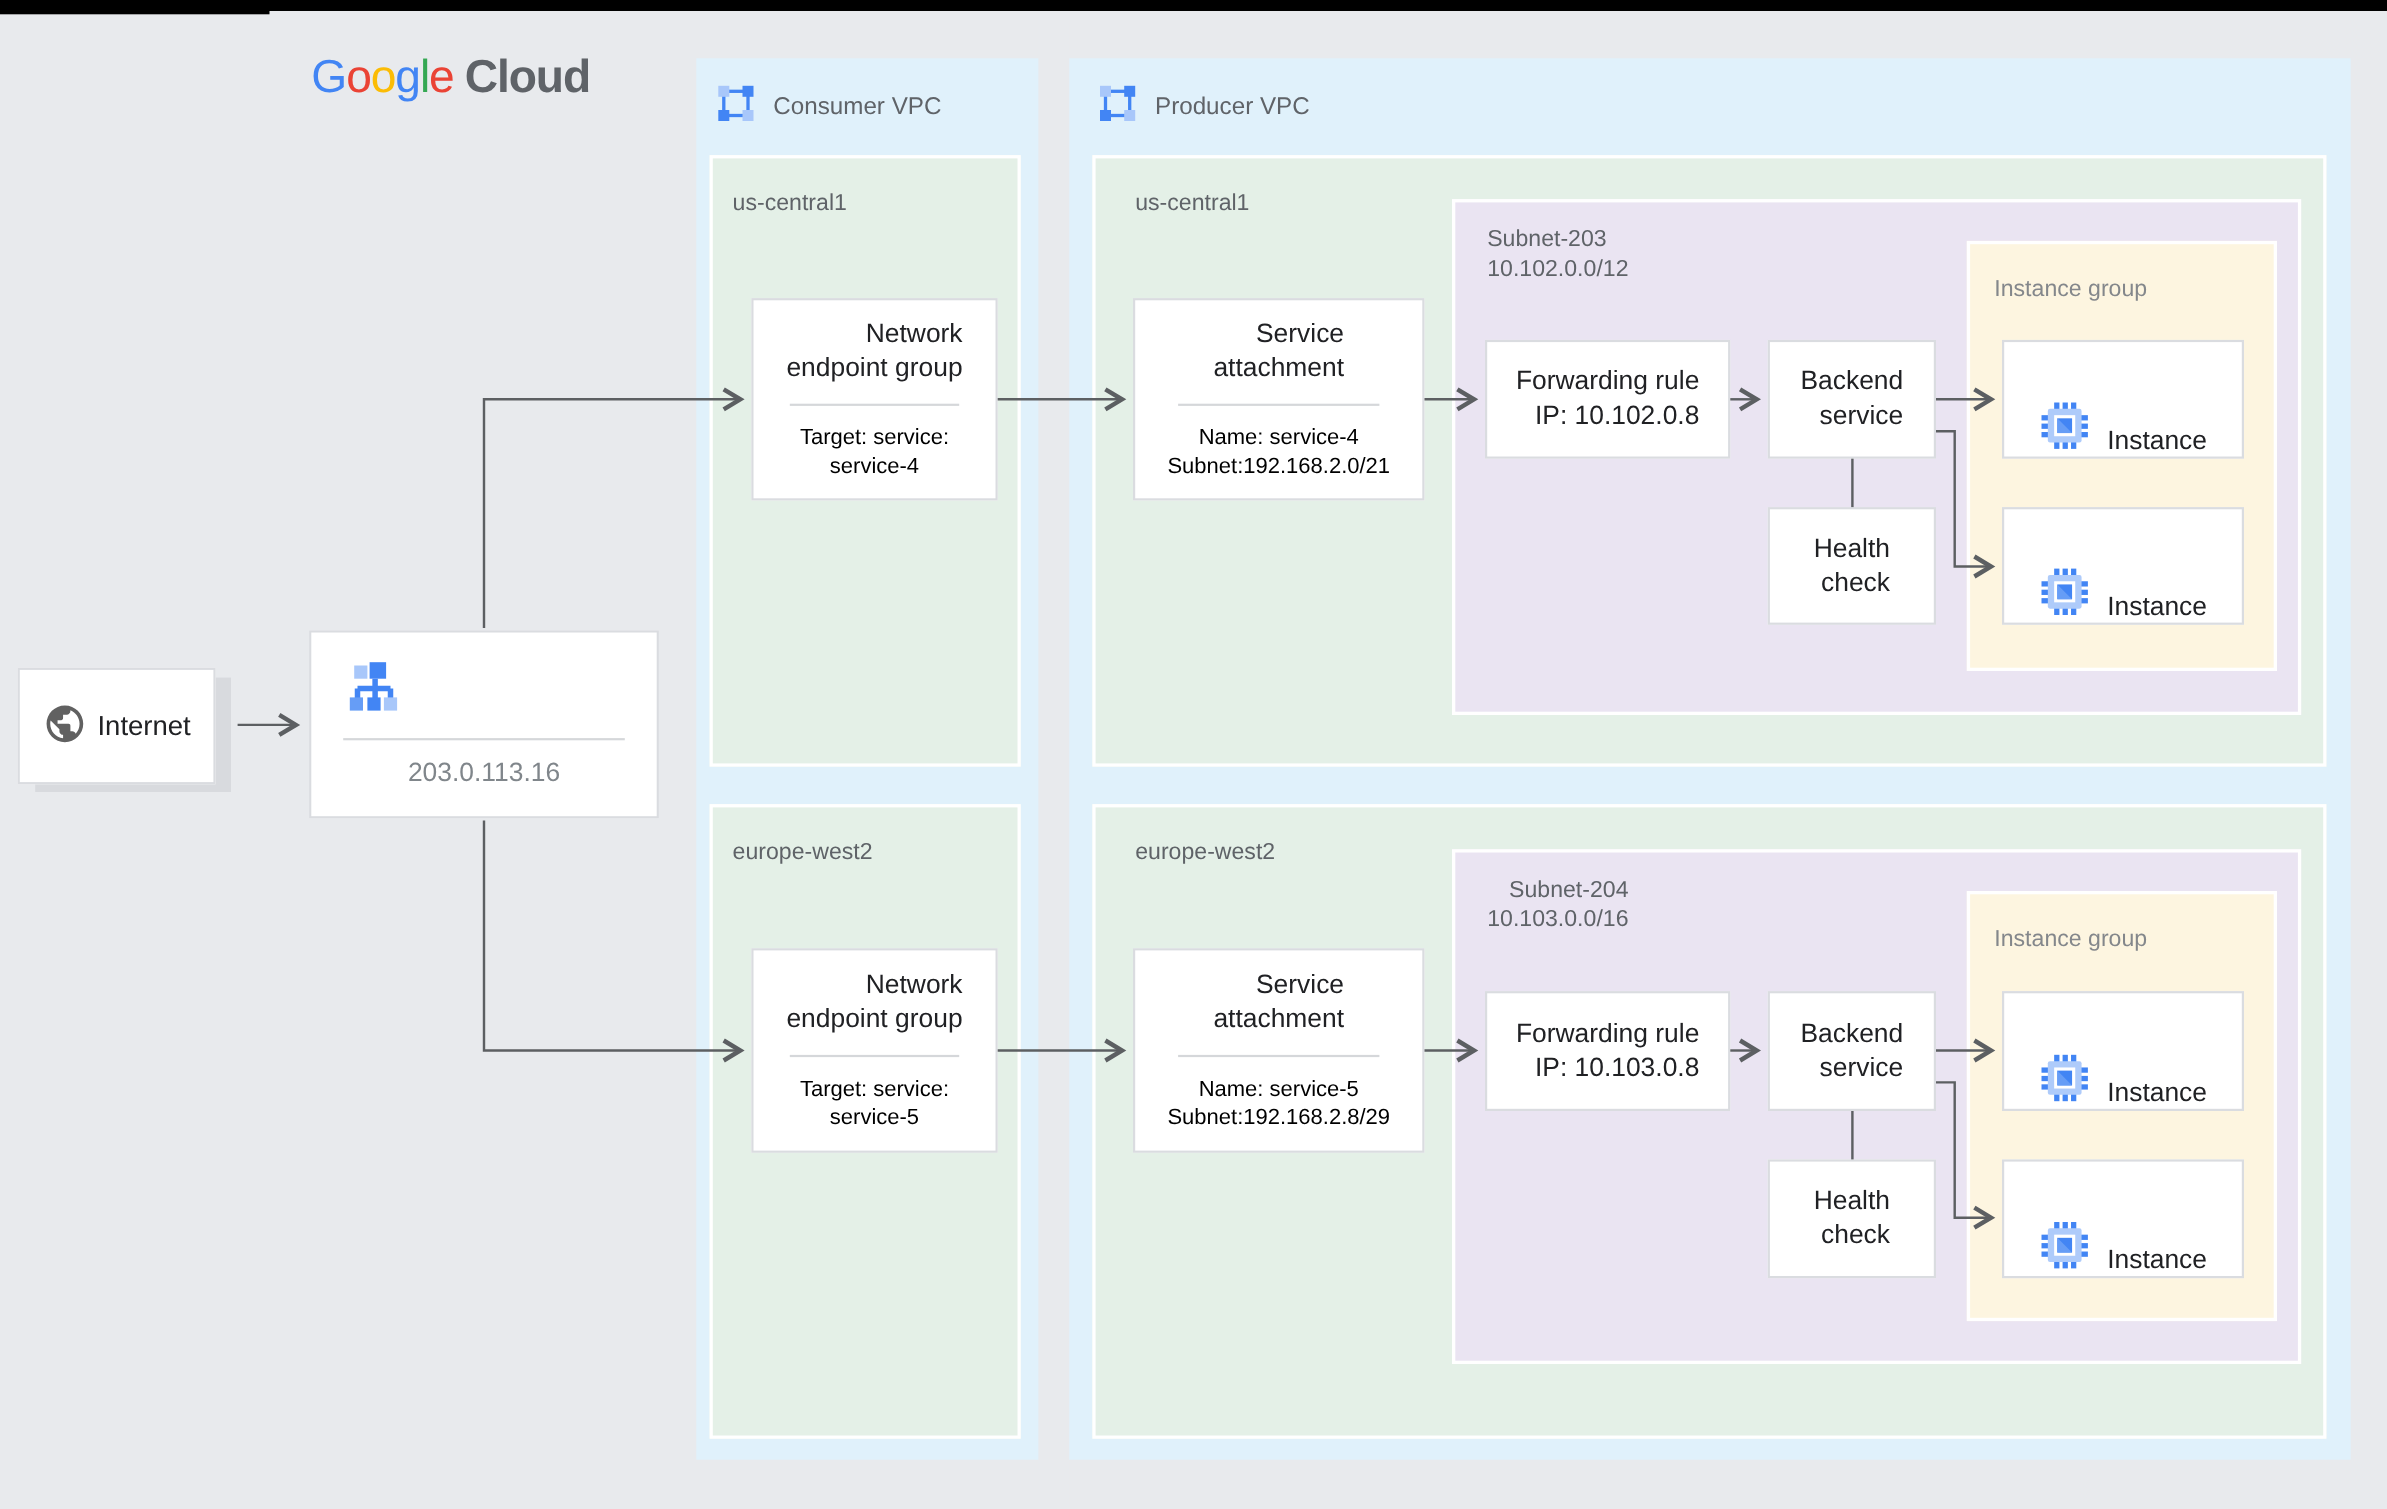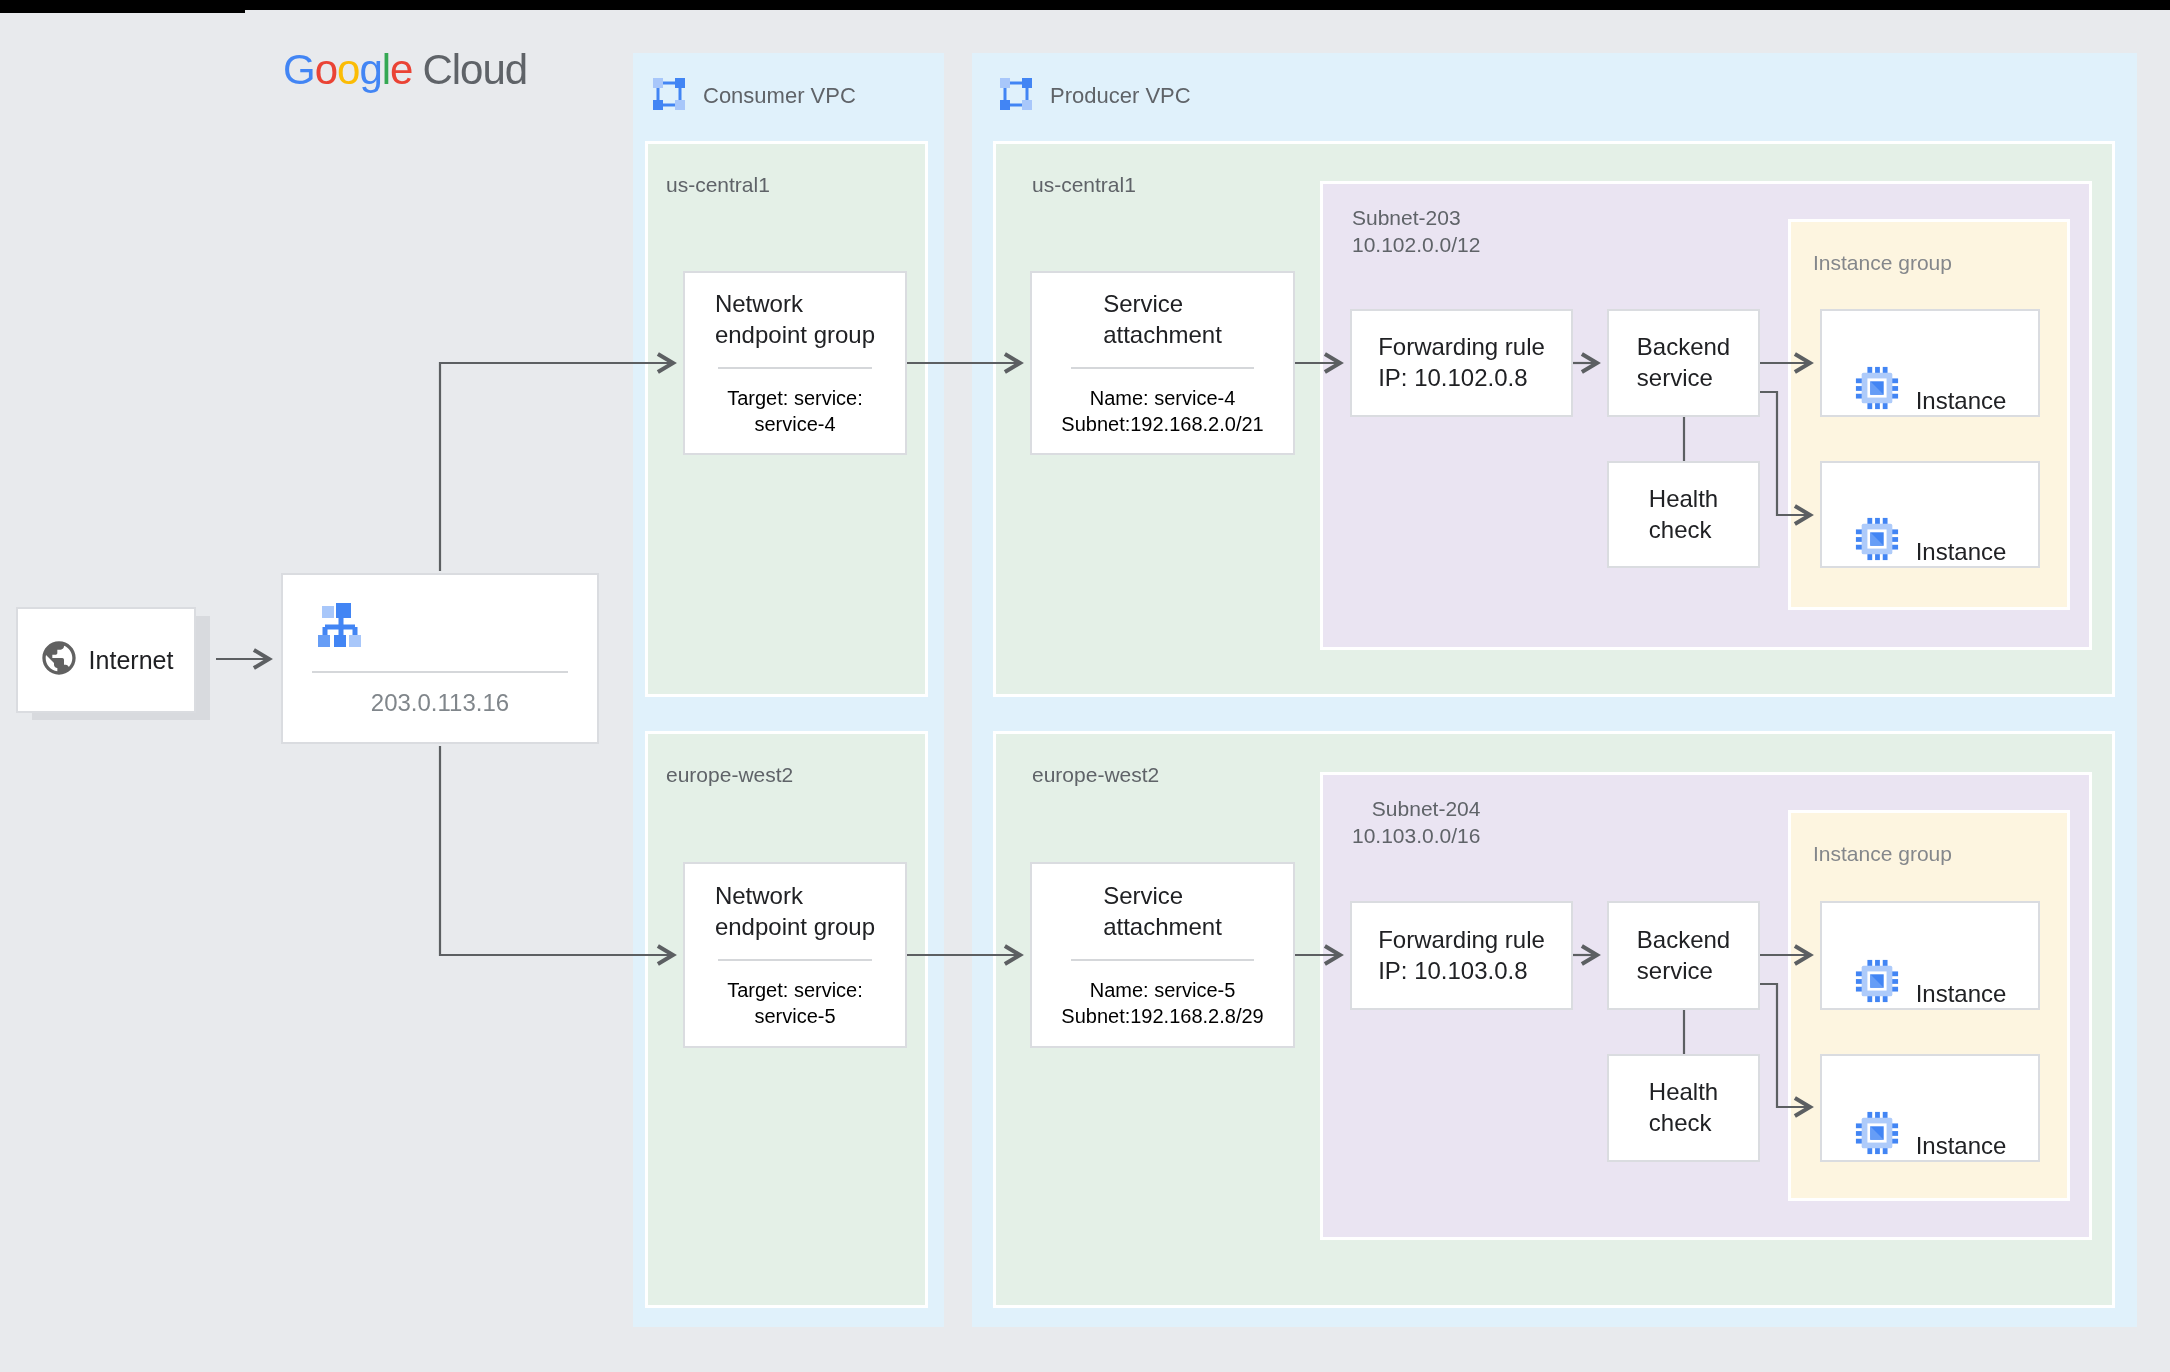--- a/index.html
+++ b/index.html
@@ -8,36 +8,36 @@
     background:#e8eaed;
     font-family:"Liberation Sans","DejaVu Sans",sans-serif;
     color:#202124;
   }
   .abs{position:absolute;box-sizing:border-box;}
   
   .topbar{background:#000;}
   
   .logo{font-size:42px;letter-spacing:-1px;display:flex;align-items:baseline;}
   .logo span{font-weight:500;}
-  .logo .cloud{color:#5f6368;font-weight:400;margin-left:10px;}
+  .logo .cloud{color:#5f6368;font-weight:700;margin-left:10px;}
   
   .vpc-panel{background:#e0f1fb;}
   .vpc-header{display:flex;align-items:center;gap:16px;}
   .vpc-title{font-size:22px;color:#5f6368;}
   .region{background:#e4f0e7;border:3px solid #ffffff;}
   .subnet{background:#eae4f2;border:3px solid #ffffff;}
   .igroup{background:#fdf5e0;border:3px solid #ffffff;}
   .region-label,.subnet-label{font-size:21px;color:#5f6368;line-height:1.28;}
   .ig-label{font-size:21px;color:#84878b;}
   
   .node{
     background:#ffffff;border:2px solid #dadce0;
     display:flex;flex-direction:column;align-items:center;justify-content:center;
   }
-  .node-title{font-size:24px;color:#202124;text-align:left;line-height:1.28;}
+  .node-title{font-size:24px;color:#202124;text-align:right;line-height:1.28;}
   .node-detail{font-size:20px;color:#000000;text-align:center;line-height:1.3;}
   .divider{height:2px;background:#d5d7da;width:70%;margin:16px 0;}
   .inst-row{flex-direction:row;gap:16px;align-items:flex-end;}
   .inst-label{font-size:24px;color:#202124;}
   
   .internet-box{flex-direction:row;gap:10px;box-shadow:15px 8px 0 -1px #d8dade;}
   .internet-label{font-size:25px;color:#202124;}
   .lb-head{display:flex;align-items:center;gap:22px;align-self:flex-start;margin-left:32px;}
   .lb-title{font-size:25px;line-height:1.22;color:#202124;}
   .lb-div{height:2px;background:#d5d7da;width:256px;margin:18px 0 16px 0;}

